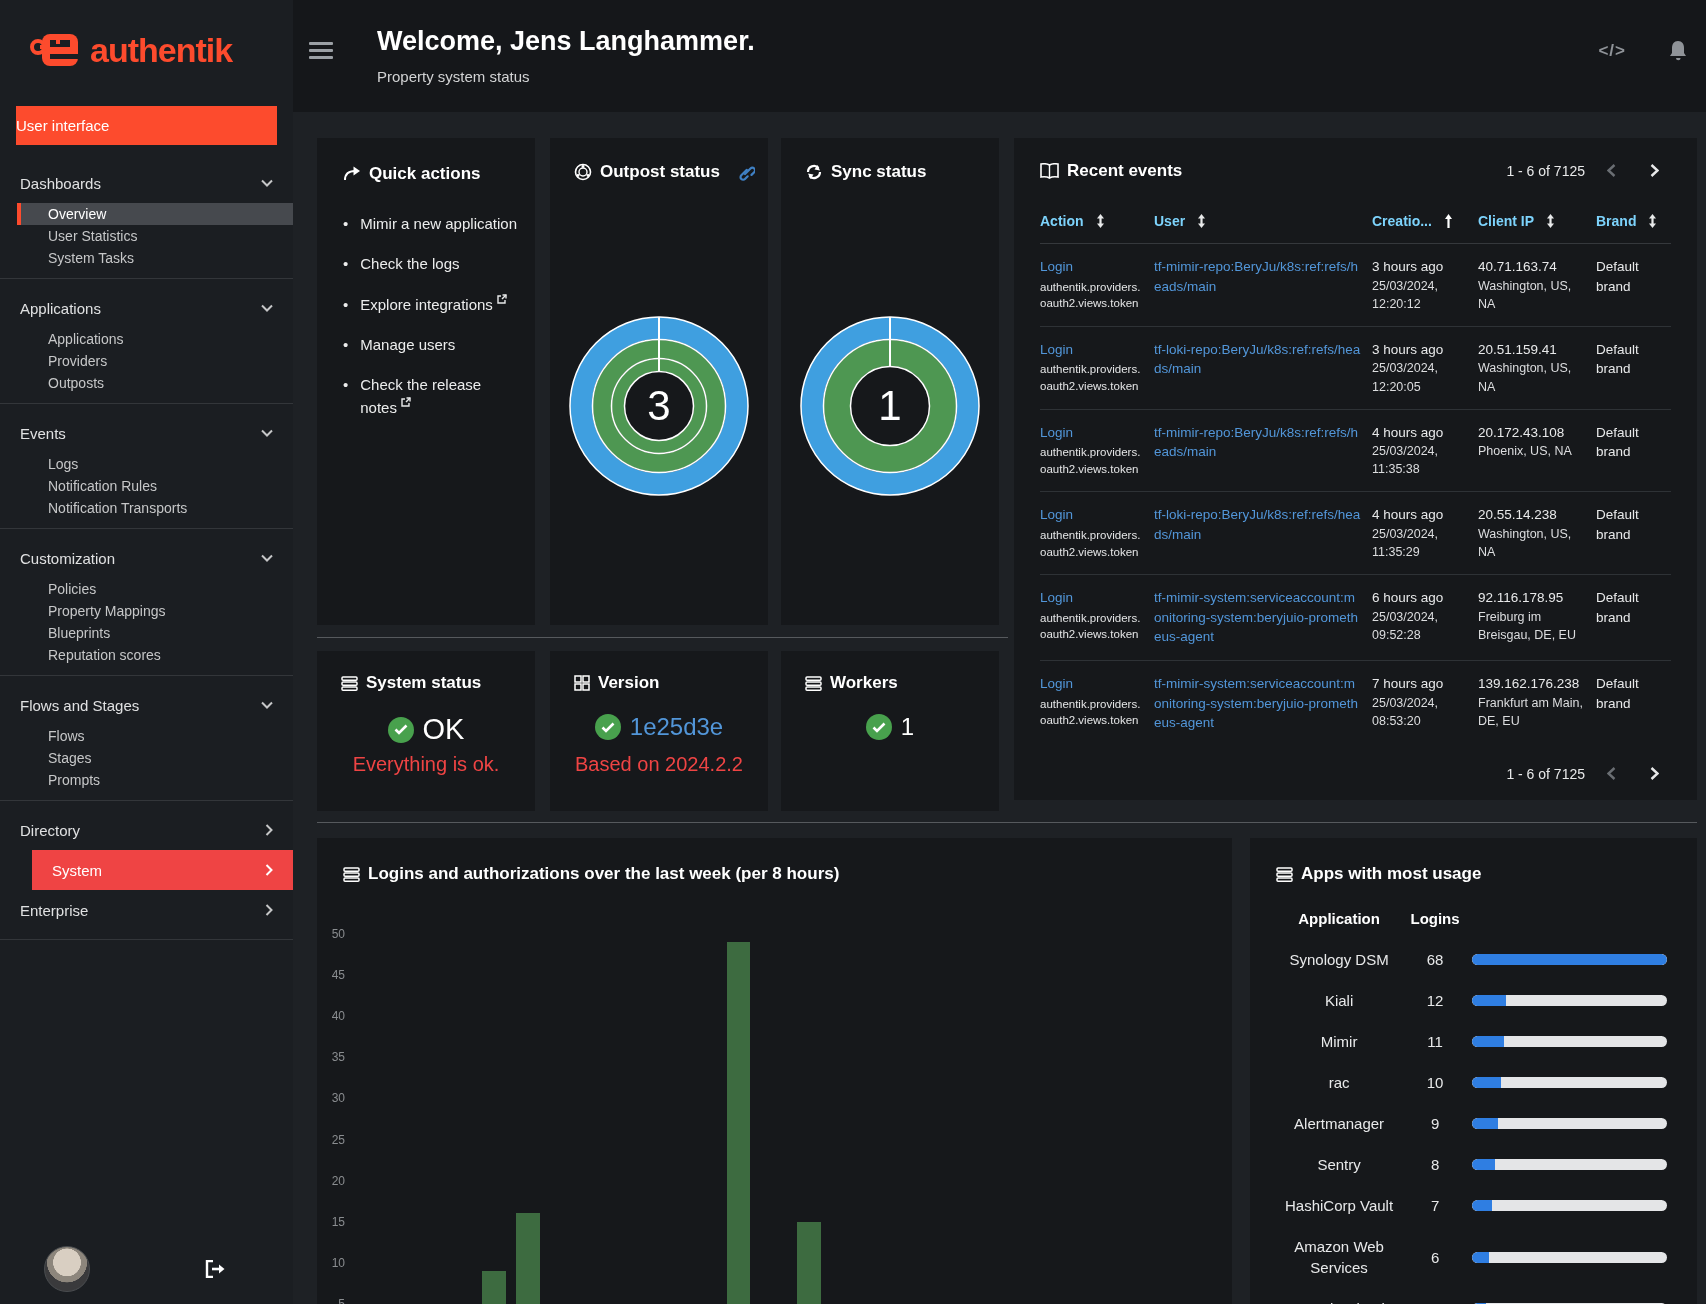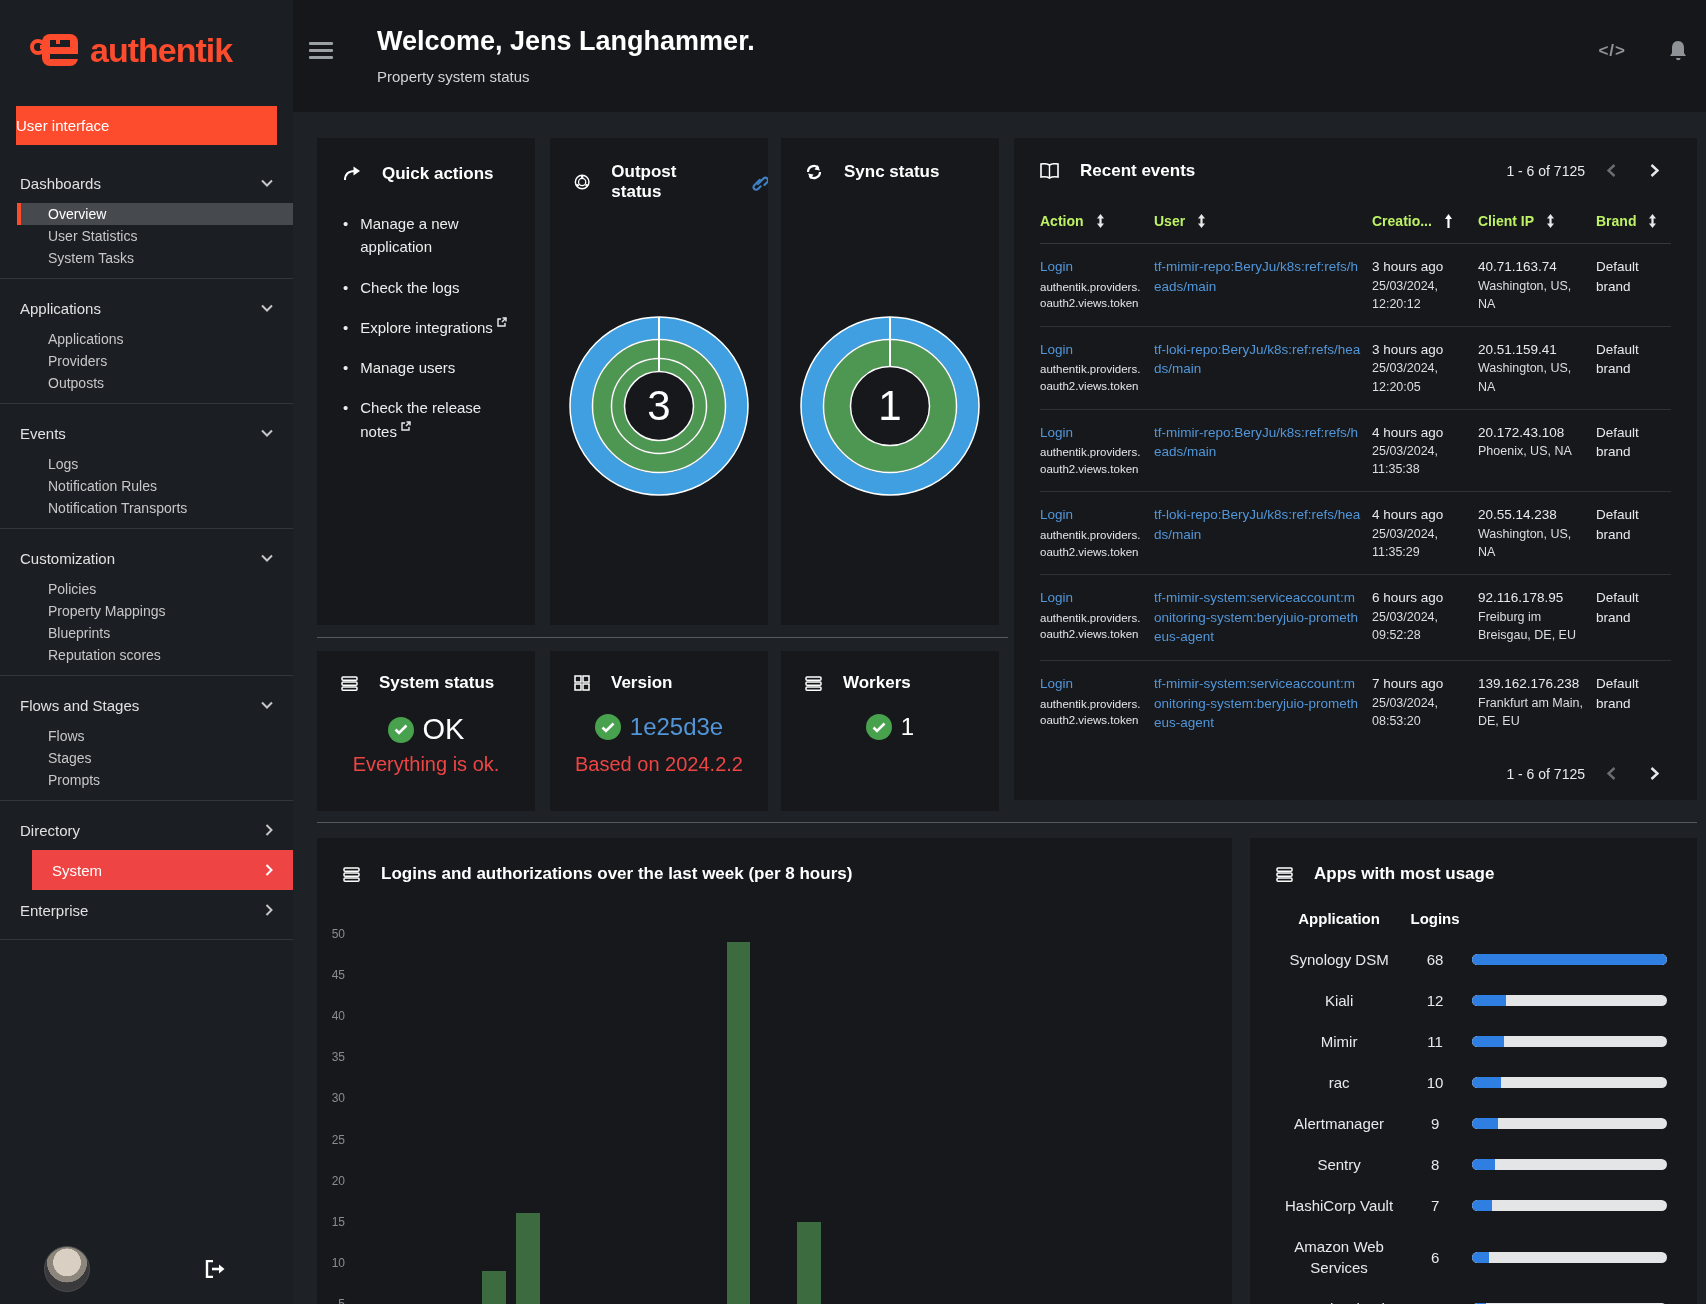--- a/index.html
+++ b/index.html
@@ -26,21 +26,21 @@
   .main { position:absolute; left:293px; top:0; right:0; bottom:0; }
   .topbar { position:absolute; left:0; top:0; right:0; height:112px; background:#15171a; }
   .hamburger { position:absolute; left:16px; top:42px; width:24px; cursor:pointer; }
   .hamburger div { height:3px; background:#9ba0a5; margin-bottom:4px; border-radius:1px; }
   .page-title { position:absolute; left:84px; top:26px; font-size:27px; font-weight:bold; color:#fff; }
   .page-subtitle { position:absolute; left:84px; top:68px; font-size:15px; color:#d2d3d4; }
   .topbar-icons { position:absolute; right:18px; top:40px; display:flex; align-items:center; gap:42px; }
   .code-icon { color:#8f9398; font-weight:bold; font-size:17px; letter-spacing:1px; cursor:pointer; }
 
   .card { position:absolute; background:#16181b; }
-  .card-title { display:flex; align-items:center; gap:21px; font-size:17px; font-weight:bold; color:#fff; }
+  .card-title { display:flex; align-items:center; gap:8px; font-size:17px; font-weight:bold; color:#fff; }
   .hdiv { position:absolute; height:1px; background:#56595d; }
 
   
   .qa-card { left:24px; top:138px; width:218px; height:487px; padding:26px 18px 0 26px; }
   .qa-list { margin-top:28px; }
   .qa-item { display:flex; gap:12px; margin-bottom:17px; font-size:15px; line-height:1.55; color:#eceded; cursor:pointer; }
   .qa-item .bullet { color:#eceded; }
   .ext { display:inline-block; margin-left:4px; vertical-align:super; }
 
   
@@ -50,21 +50,21 @@
   .donut-wrap { position:absolute; left:50%; top:268px; transform:translate(-50%,-50%); width:190px; height:190px; }
   .donut-num { position:absolute; left:0; top:0; width:190px; height:190px; display:flex; align-items:center; justify-content:center; font-size:42px; color:#fff; }
   .link-ico { margin-left:10px; cursor:pointer; }
 
   
   .events-card { left:721px; top:138px; width:683px; height:662px; padding:22px 26px; }
   .events-head { display:flex; justify-content:space-between; align-items:center; }
   .pager { display:flex; align-items:center; gap:10px; font-size:14px; color:#e8e9ea; }
   .pg-btn { padding:4px 12px; cursor:pointer; }
   .ev-table { width:100%; border-collapse:collapse; table-layout:fixed; margin-top:26px; }
-  .ev-table th { text-align:left; font-size:14px; color:#bef264; padding:6px 6px 14px 0; border-bottom:1px solid #35383c; cursor:pointer; }
+  .ev-table th { text-align:left; font-size:14px; color:#7dd3fc; padding:6px 6px 14px 0; border-bottom:1px solid #35383c; cursor:pointer; }
   .ev-table th .thl { display:inline-flex; align-items:center; gap:12px; }
   .ev-table td { vertical-align:top; font-size:13.5px; padding:13px 10px 13px 0; border-bottom:1px solid #2e3236; line-height:1.45; }
   .ev-table tr:last-child td { border-bottom:none; }
   .blue { color:#5296d9; }
   a.lnk { color:#5296d9; text-decoration:none; cursor:pointer; word-break:break-all; }
   .sub { font-size:11.5px; color:#e4e5e6; word-break:break-all; margin-top:2px; }
   .loc { font-size:12.5px; color:#dcdddf; }
   .events-foot { position:absolute; right:26px; bottom:16px; }
 
   
@@ -257,21 +257,21 @@
     <div class="card-title">
       <svg width="18" height="16" viewBox="0 0 18 16">
           <path d="M2 14 C2 7 7 5 12 5" fill="none" stroke="#fff" stroke-width="2"></path>
           <polygon points="10.5,0.5 17,5 10.5,9.5" fill="#fff"></polygon>
         </svg>
       <span>Quick actions</span>
     </div>
     <div class="qa-list">
       <div class="qa-item">
           <span class="bullet">•</span>
-          <span>Manage a new application</span>
+          <span>Mimir a new application</span>
         </div>
       <div class="qa-item">
           <span class="bullet">•</span>
           <span>Check the logs</span>
         </div>
       <div class="qa-item">
           <span class="bullet">•</span>
           <span><span>Explore integrations</span><span class="ext"><svg width="10" height="10" viewBox="0 0 10 10">
                 <path d="M4 2 H1 V9 H8 V6" fill="none" stroke="#e8e9ea" stroke-width="1.4"></path>
                 <line x1="5" y1="5" x2="9" y2="1" stroke="#e8e9ea" stroke-width="1.4"></line>

